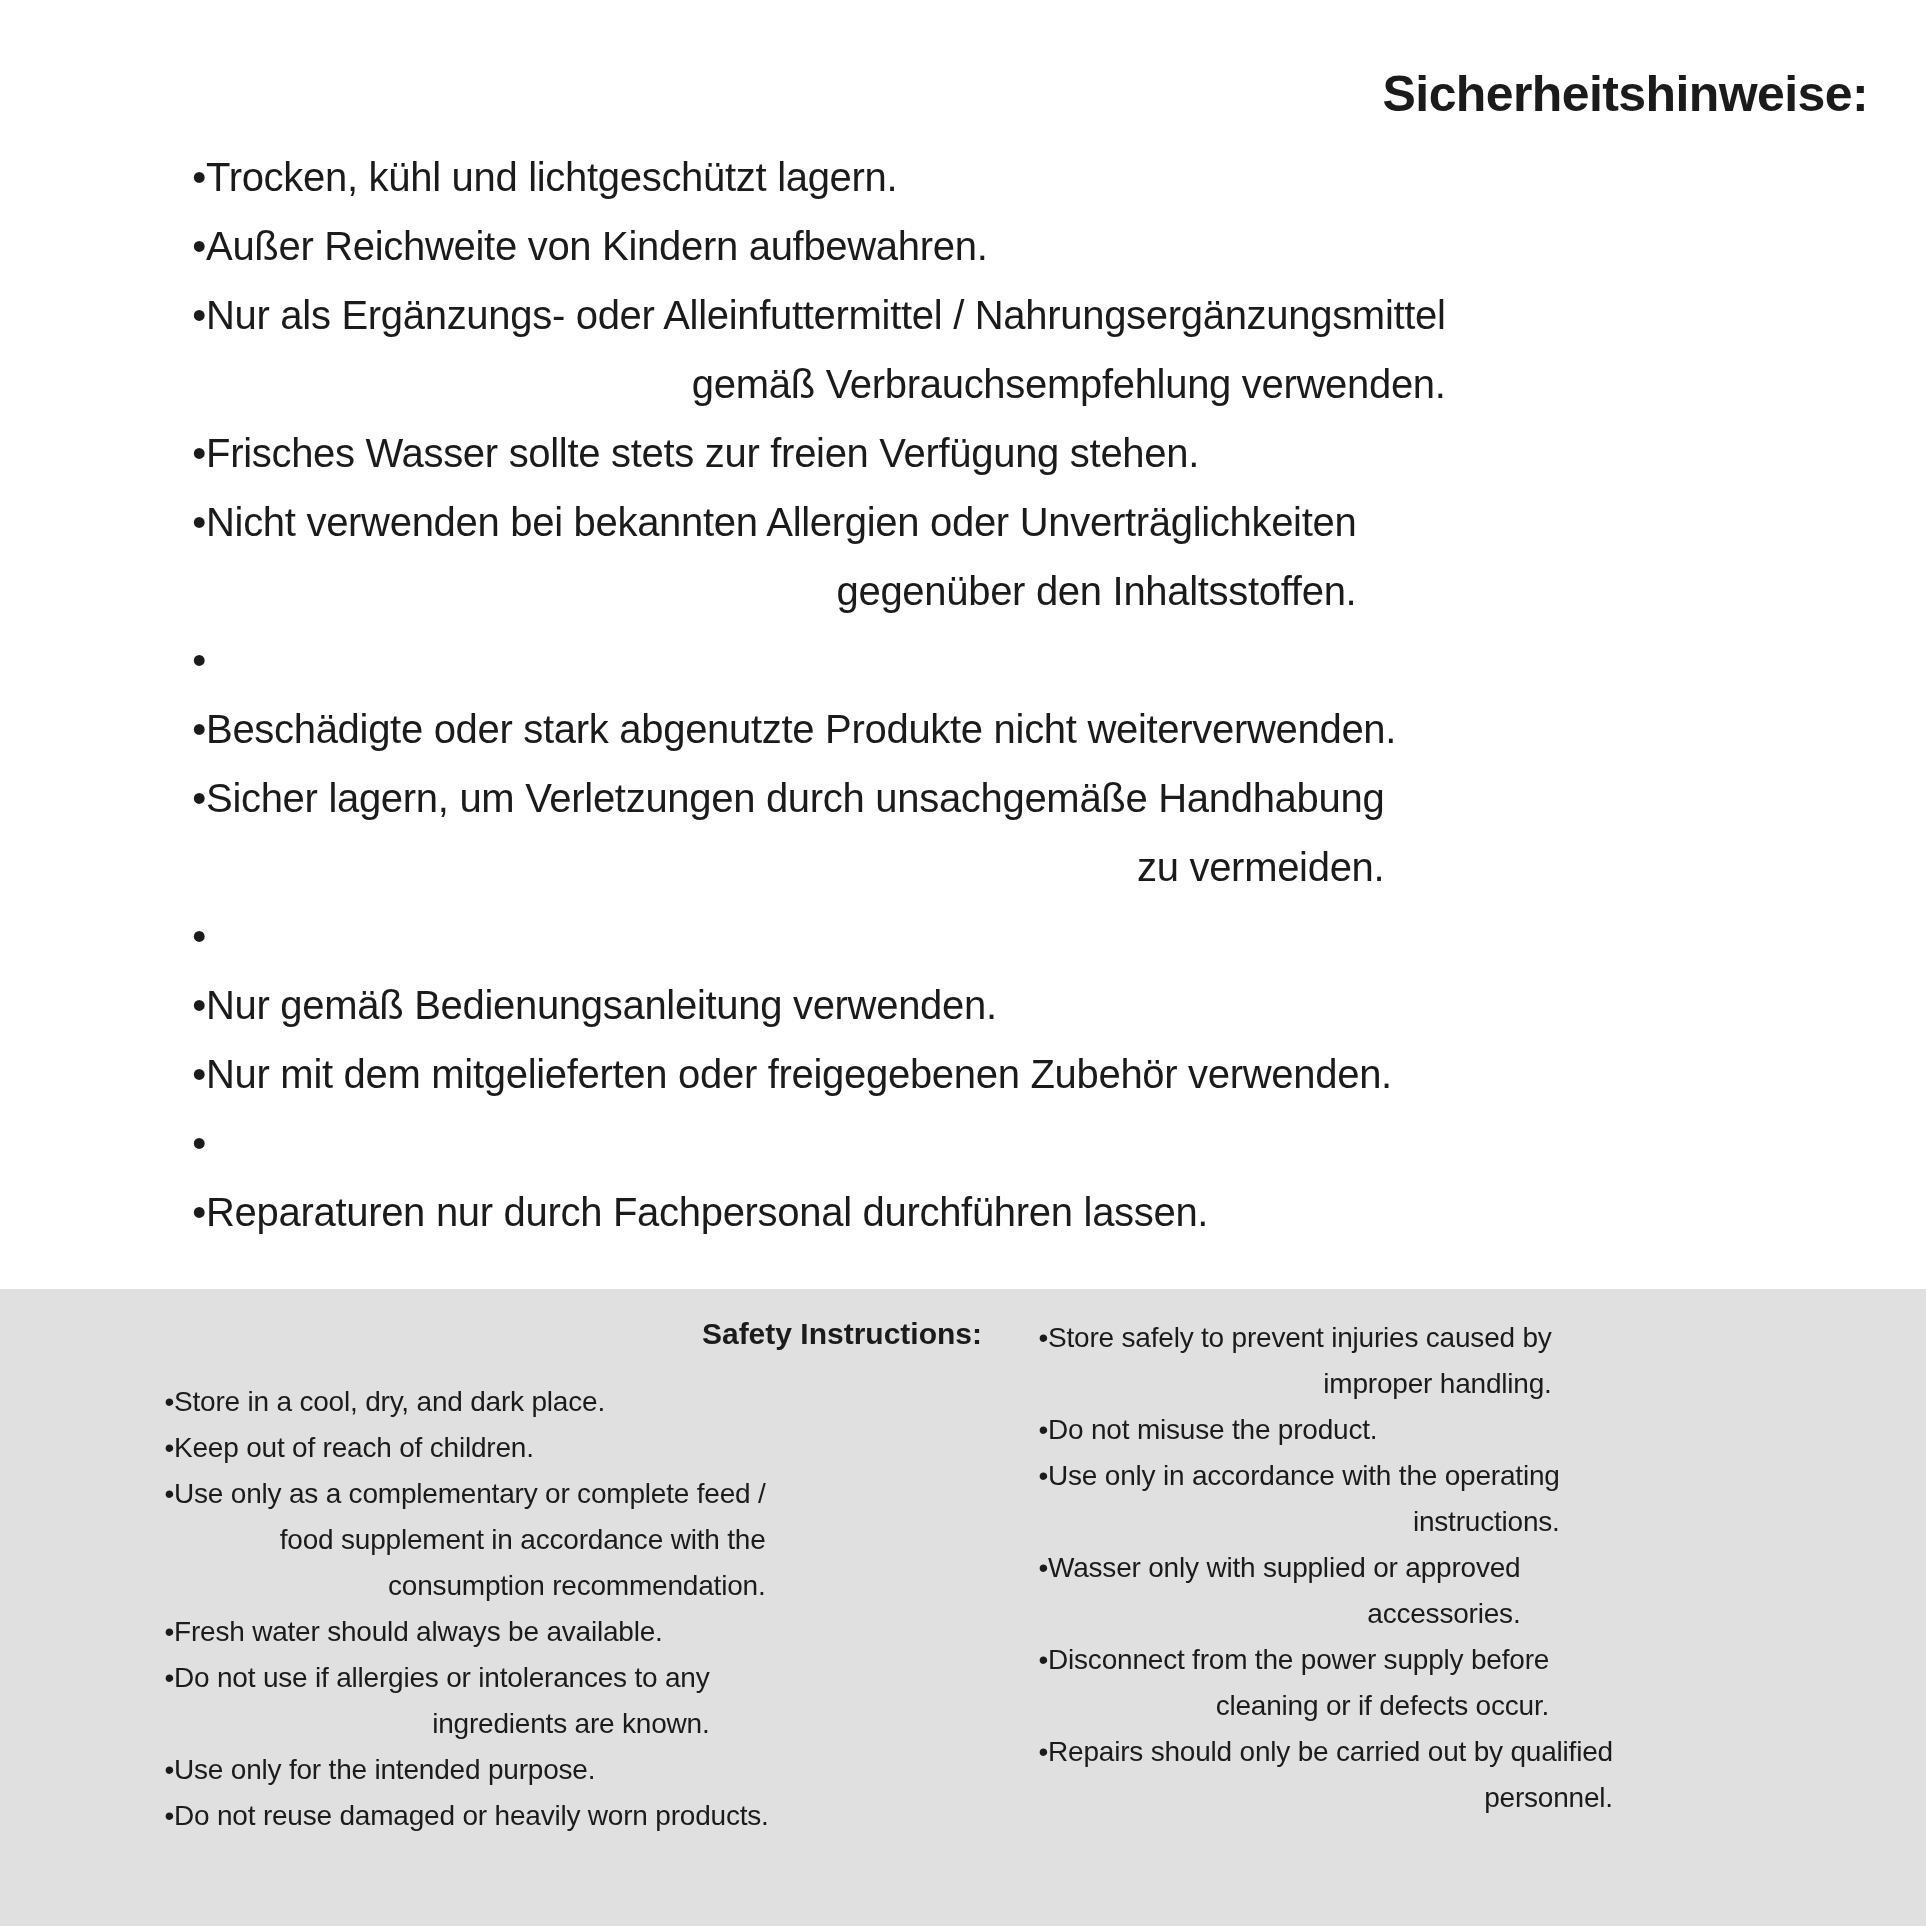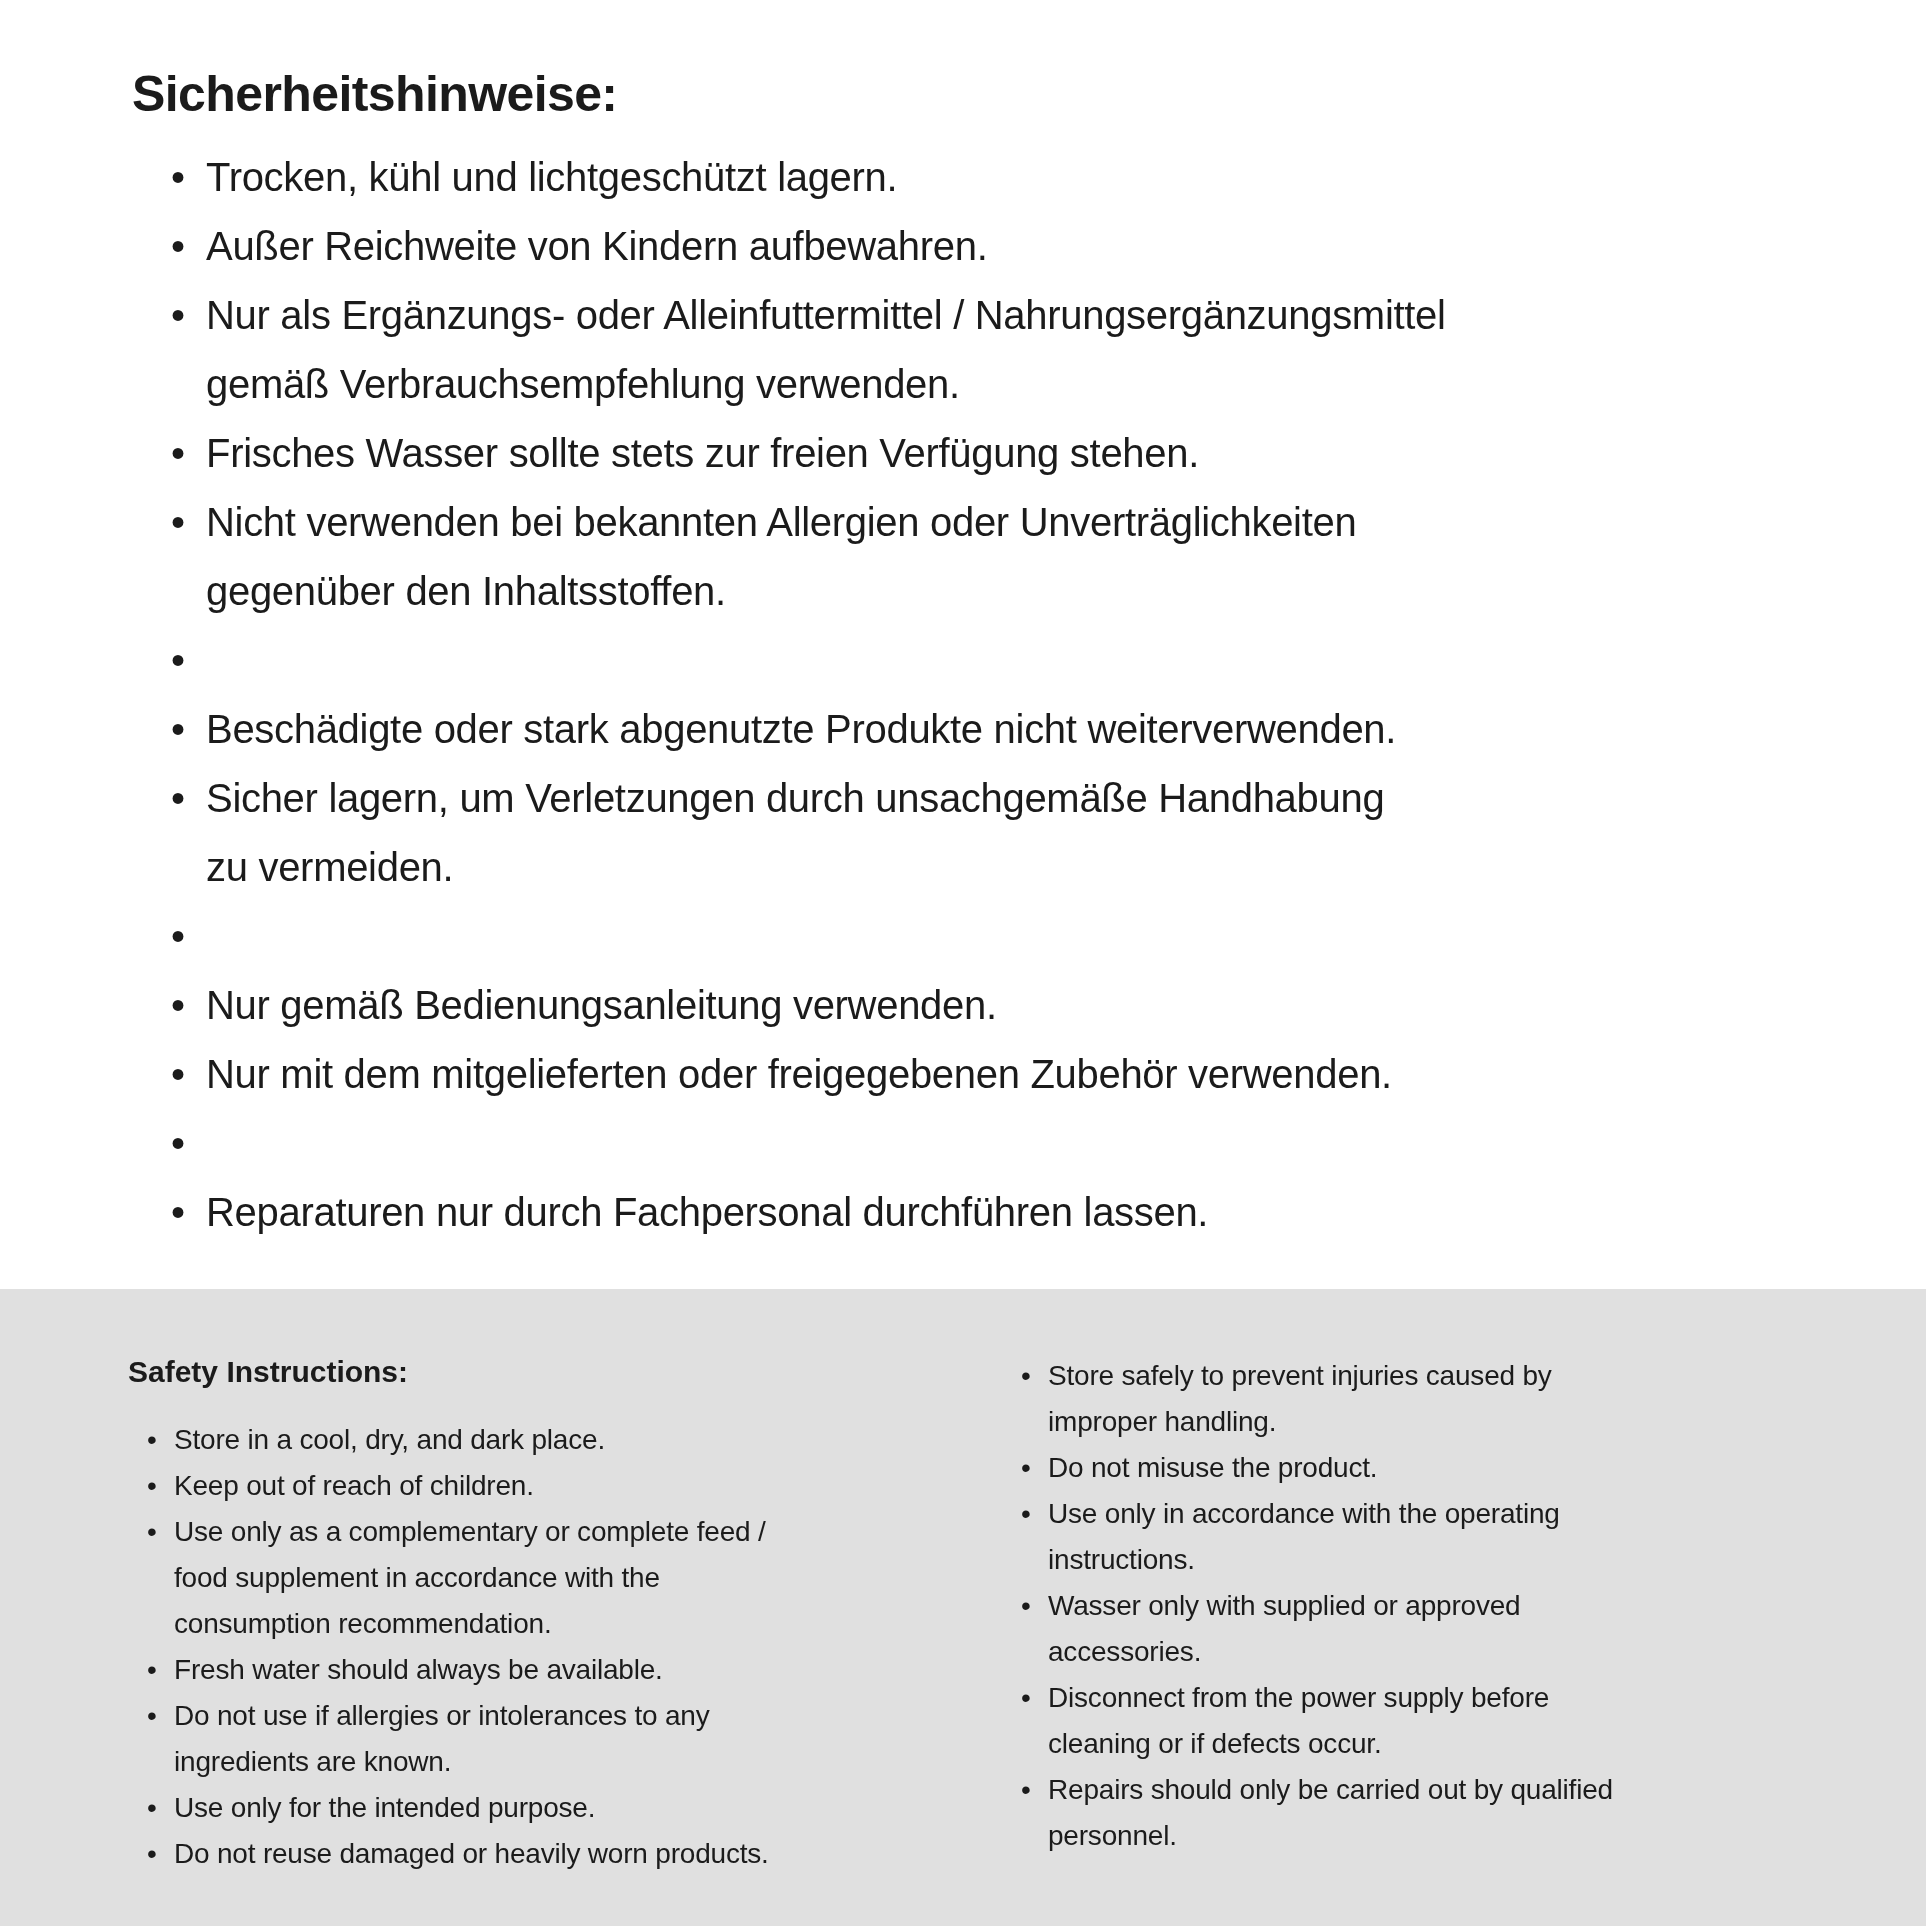--- a/index.html
+++ b/index.html
@@ -9,20 +9,21 @@
     height: 1926px;
     background: #ffffff;
     font-family: "Liberation Sans", sans-serif;
     color: #1b1b1b;
   }
   .page {
     position: relative;
     width: 1926px;
     height: 1926px;
     overflow: hidden;
+    text-align: right;
   }
 
   
   .de-section {
     box-sizing: border-box;
     height: 1289px;
     padding: 64px 58px 0 132px;
   }
   .de-section h1 {
     margin: 0 0 19px 0;
@@ -45,21 +46,21 @@
   .de-section .marker {
     flex: none;
     width: 35px;
   }
 
   
   .en-section {
     box-sizing: border-box;
     height: 638px;
     background: #e0e0e0;
-    padding: 64px 58px 0 128px;
+    padding: 26px 58px 0 128px;
     display: flex;
     gap: 39px;
   }
   .en-section .col-left {
     flex: none;
     width: 854px;
   }
   .en-section .col-right {
     flex: 1;
   }

